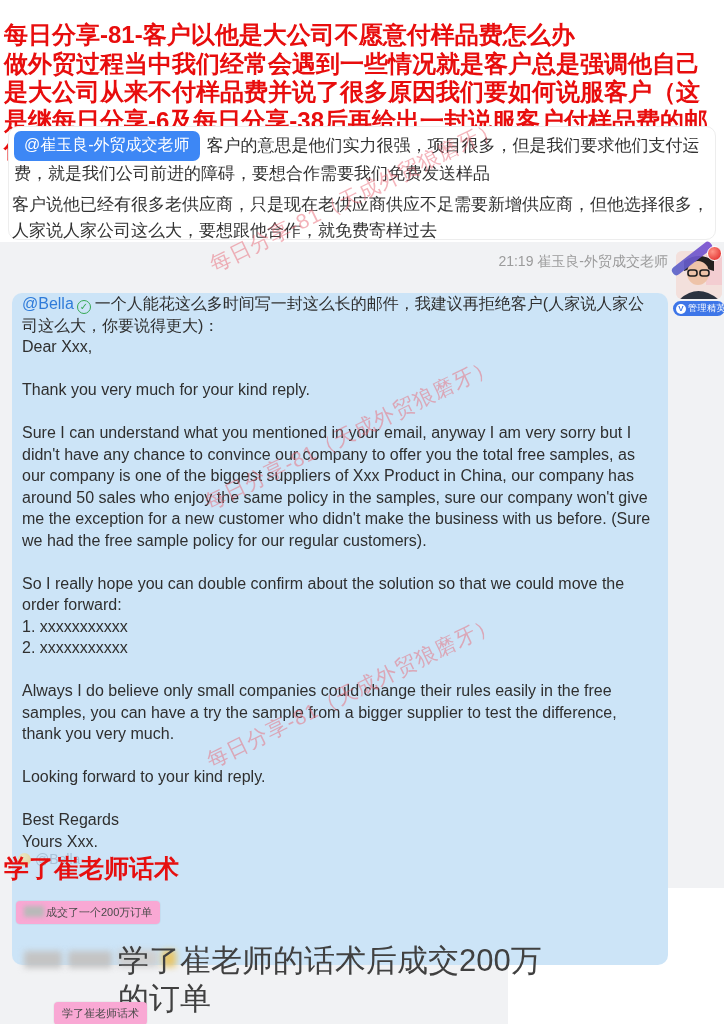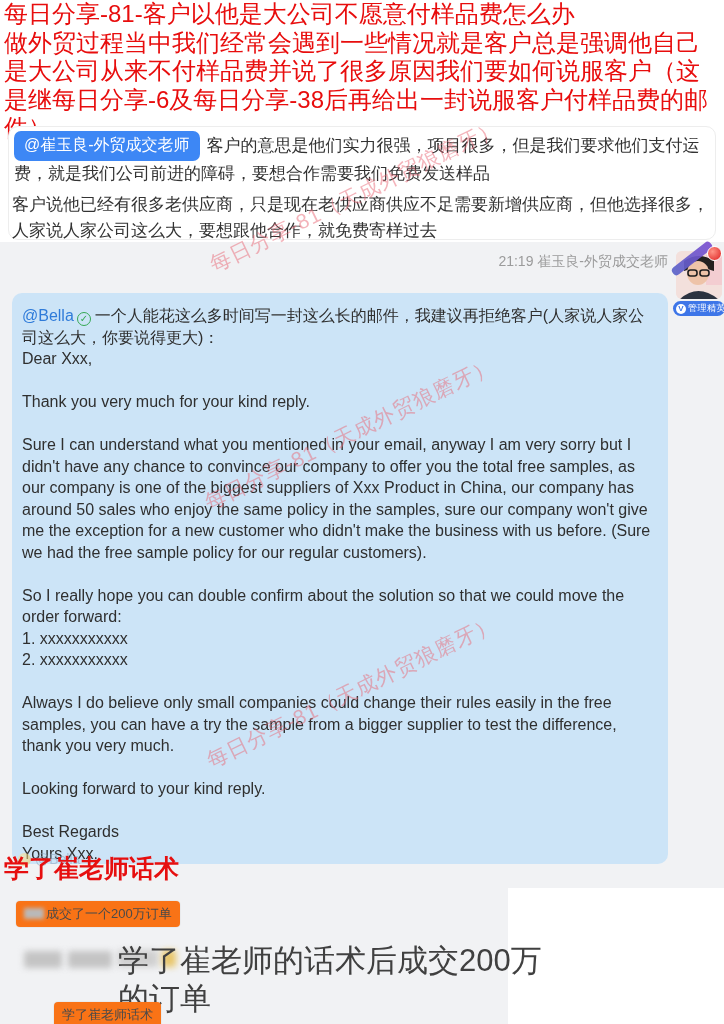--- a/index.html
+++ b/index.html
@@ -1,21 +1,21 @@
 <!DOCTYPE html>
 <html><head>
 <meta charset="utf-8">
 <style>
   html,body{margin:0;padding:0;}
   .stage{
     position:relative;width:724px;height:1024px;background:#ffffff;overflow:hidden;
     font-family:"Liberation Sans","DejaVu Sans",sans-serif;
   }
   
-  .title-block{position:absolute;left:4px;top:0;width:716px;color:#e80d0d;font-weight:normal;
+  .title-block{position:absolute;left:4px;top:21px;width:716px;color:#e80d0d;font-weight:bold;
     font-size:24px;line-height:28.5px;}
   .title-block p{margin:0;}
   
   .quote-card{position:absolute;left:8px;top:126px;width:706px;height:112px;
     border:1px solid #ededed;border-radius:10px;background:#fff;}
   .quote-p{position:absolute;width:700px;font-size:17px;line-height:26px;color:#333;}
   .quote-p1{left:14px;top:131px;}
   .quote-p2{left:12px;top:192px;}
   .mention-badge{display:inline-block;background:#3d87f5;color:#fff;border-radius:7px;
     padding:1px 10px 3px;font-size:16px;margin-right:7px;vertical-align:1px;}
@@ -34,41 +34,41 @@
     border-radius:4px;opacity:.92;}
   .avatar-dot{position:absolute;left:707px;top:246px;width:15px;height:15px;border-radius:50%;
     background:radial-gradient(circle at 35% 35%, #ff9486, #dd1f1f);border:1px solid #fff;box-sizing:border-box;}
   .rank-pill{position:absolute;left:673px;top:301px;width:52px;height:15px;background:#3e76e8;
     border-radius:8px;color:#fff;font-size:9px;display:flex;align-items:center;gap:2px;
     padding:0 3px;box-sizing:border-box;}
   .rank-v{width:10px;height:10px;border-radius:50%;background:#fff;color:#3e76e8;font-size:8px;
     font-weight:bold;display:flex;align-items:center;justify-content:center;flex:none;}
   .rank-label{white-space:nowrap;letter-spacing:0.5px;}
   
-  .bubble{position:absolute;left:12px;top:293px;width:656px;height:571px;background:#cce4f7;
-    border-radius:10px;padding:12px 10px;box-sizing:border-box;font-size:16px;
+  .bubble{position:absolute;left:12px;top:293px;width:656px;height:672px;background:#cce4f7;
+    border-radius:10px;padding:0 10px;box-sizing:border-box;font-size:16px;
     line-height:21.5px;color:#2f2f2f;}
   .bella{color:#2f7bd9;}
   .check-icon{display:inline-block;width:14px;height:14px;border:1.5px solid #35a853;
     border-radius:50%;color:#35a853;font-size:10px;line-height:11px;text-align:center;
     vertical-align:-1px;margin:0 4px 0 3px;box-sizing:border-box;font-weight:bold;}
   .email{white-space:pre-wrap;}
   
   .hidden-line{position:absolute;left:18px;top:851px;font-size:14px;color:#8ba6bd;opacity:.55;}
   .emoji-dot{display:inline-block;width:13px;height:13px;border-radius:50%;
     background:radial-gradient(circle at 35% 30%, #ffe9a0, #f2c244);vertical-align:-2px;margin-right:4px;}
   
   .wm{position:absolute;color:rgba(233,106,120,.5);font-size:21px;letter-spacing:1px;
     transform:rotate(-26deg);white-space:nowrap;pointer-events:none;}
   .wm1{left:195px;top:182px;}
   .wm2{left:190px;top:420px;}
   .wm3{left:192px;top:678px;}
   
   .results-label{position:absolute;left:4px;top:852px;font-size:25px;font-weight:bold;color:#e60f0f;}
-  .r-bubble{position:absolute;background:#f97316;border-radius:4px;font-size:13px;color:#4a4a4a;
+  .r-bubble{position:absolute;background:#f9a8d4;border-radius:4px;font-size:11px;color:#4a4a4a;
     padding:4px 8px;white-space:nowrap;box-shadow:0 0 0 1px rgba(0,0,0,0.03);}
   .r-bubble1{left:16px;top:901px;}
   .r-bubble2{left:6px;top:1002px;margin-left:48px;}
   .blur-chip{display:inline-block;width:20px;height:11px;background:#b9b9b9;filter:blur(2px);
     vertical-align:-1px;margin-right:2px;}
   .censor-block{position:absolute;background:#c4c4c4;filter:blur(3px);border-radius:2px;}
   .cb1{left:24px;top:951px;width:38px;height:17px;}
   .cb2{left:68px;top:951px;width:44px;height:17px;}
   .cb3{left:118px;top:950px;width:40px;height:17px;background:#cfcfcf;}
   .cb4{left:162px;top:950px;width:14px;height:17px;background:#e8c66a;}

